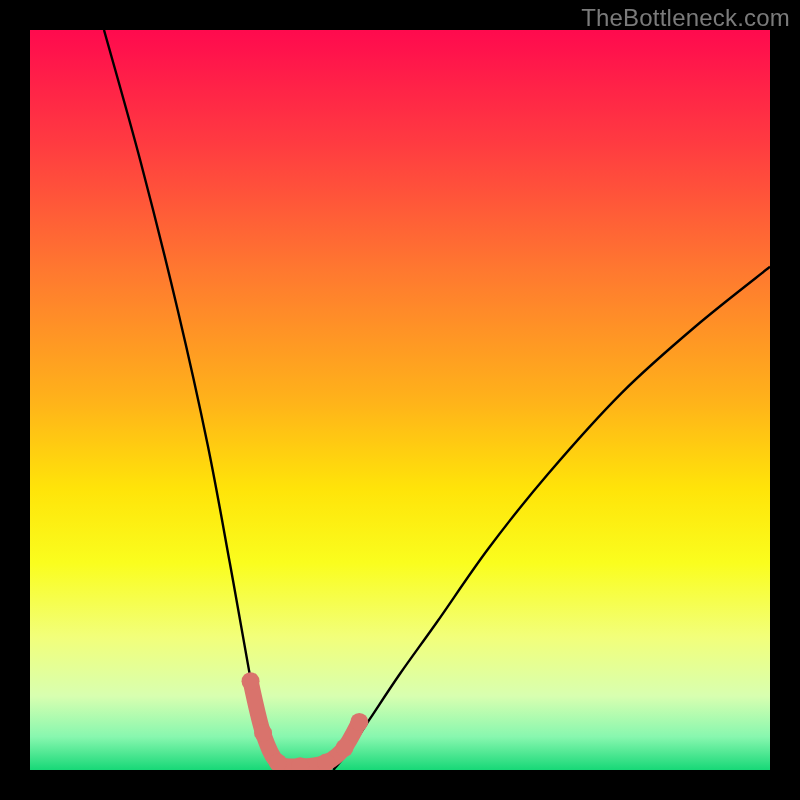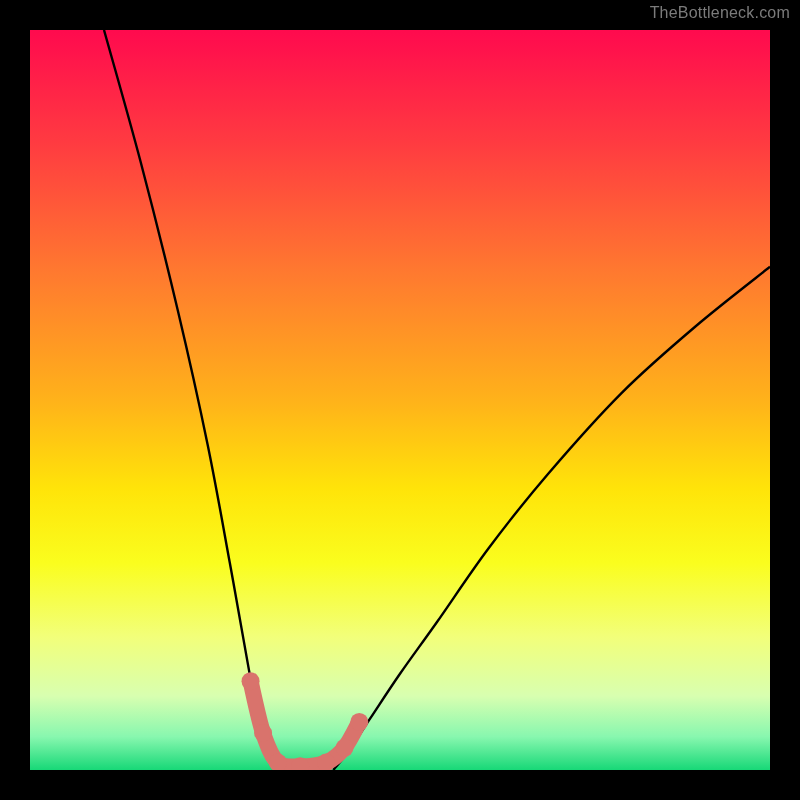--- a/index.html
+++ b/index.html
@@ -24,21 +24,21 @@
     left: 30px;
     width: 740px;
     height: 740px;
     overflow: hidden;
   }
   .watermark {
     position: absolute;
     top: 4px;
     right: 10px;
     font-family: Arial, Helvetica, sans-serif;
-    font-size: 16px;
+    font-size: 24px;
     font-weight: 500;
     color: #7b7b7b;
     letter-spacing: 0.2px;
   }
   svg { display: block; }
 </style>
 </head>
 <body>
 
 <div class="frame">

